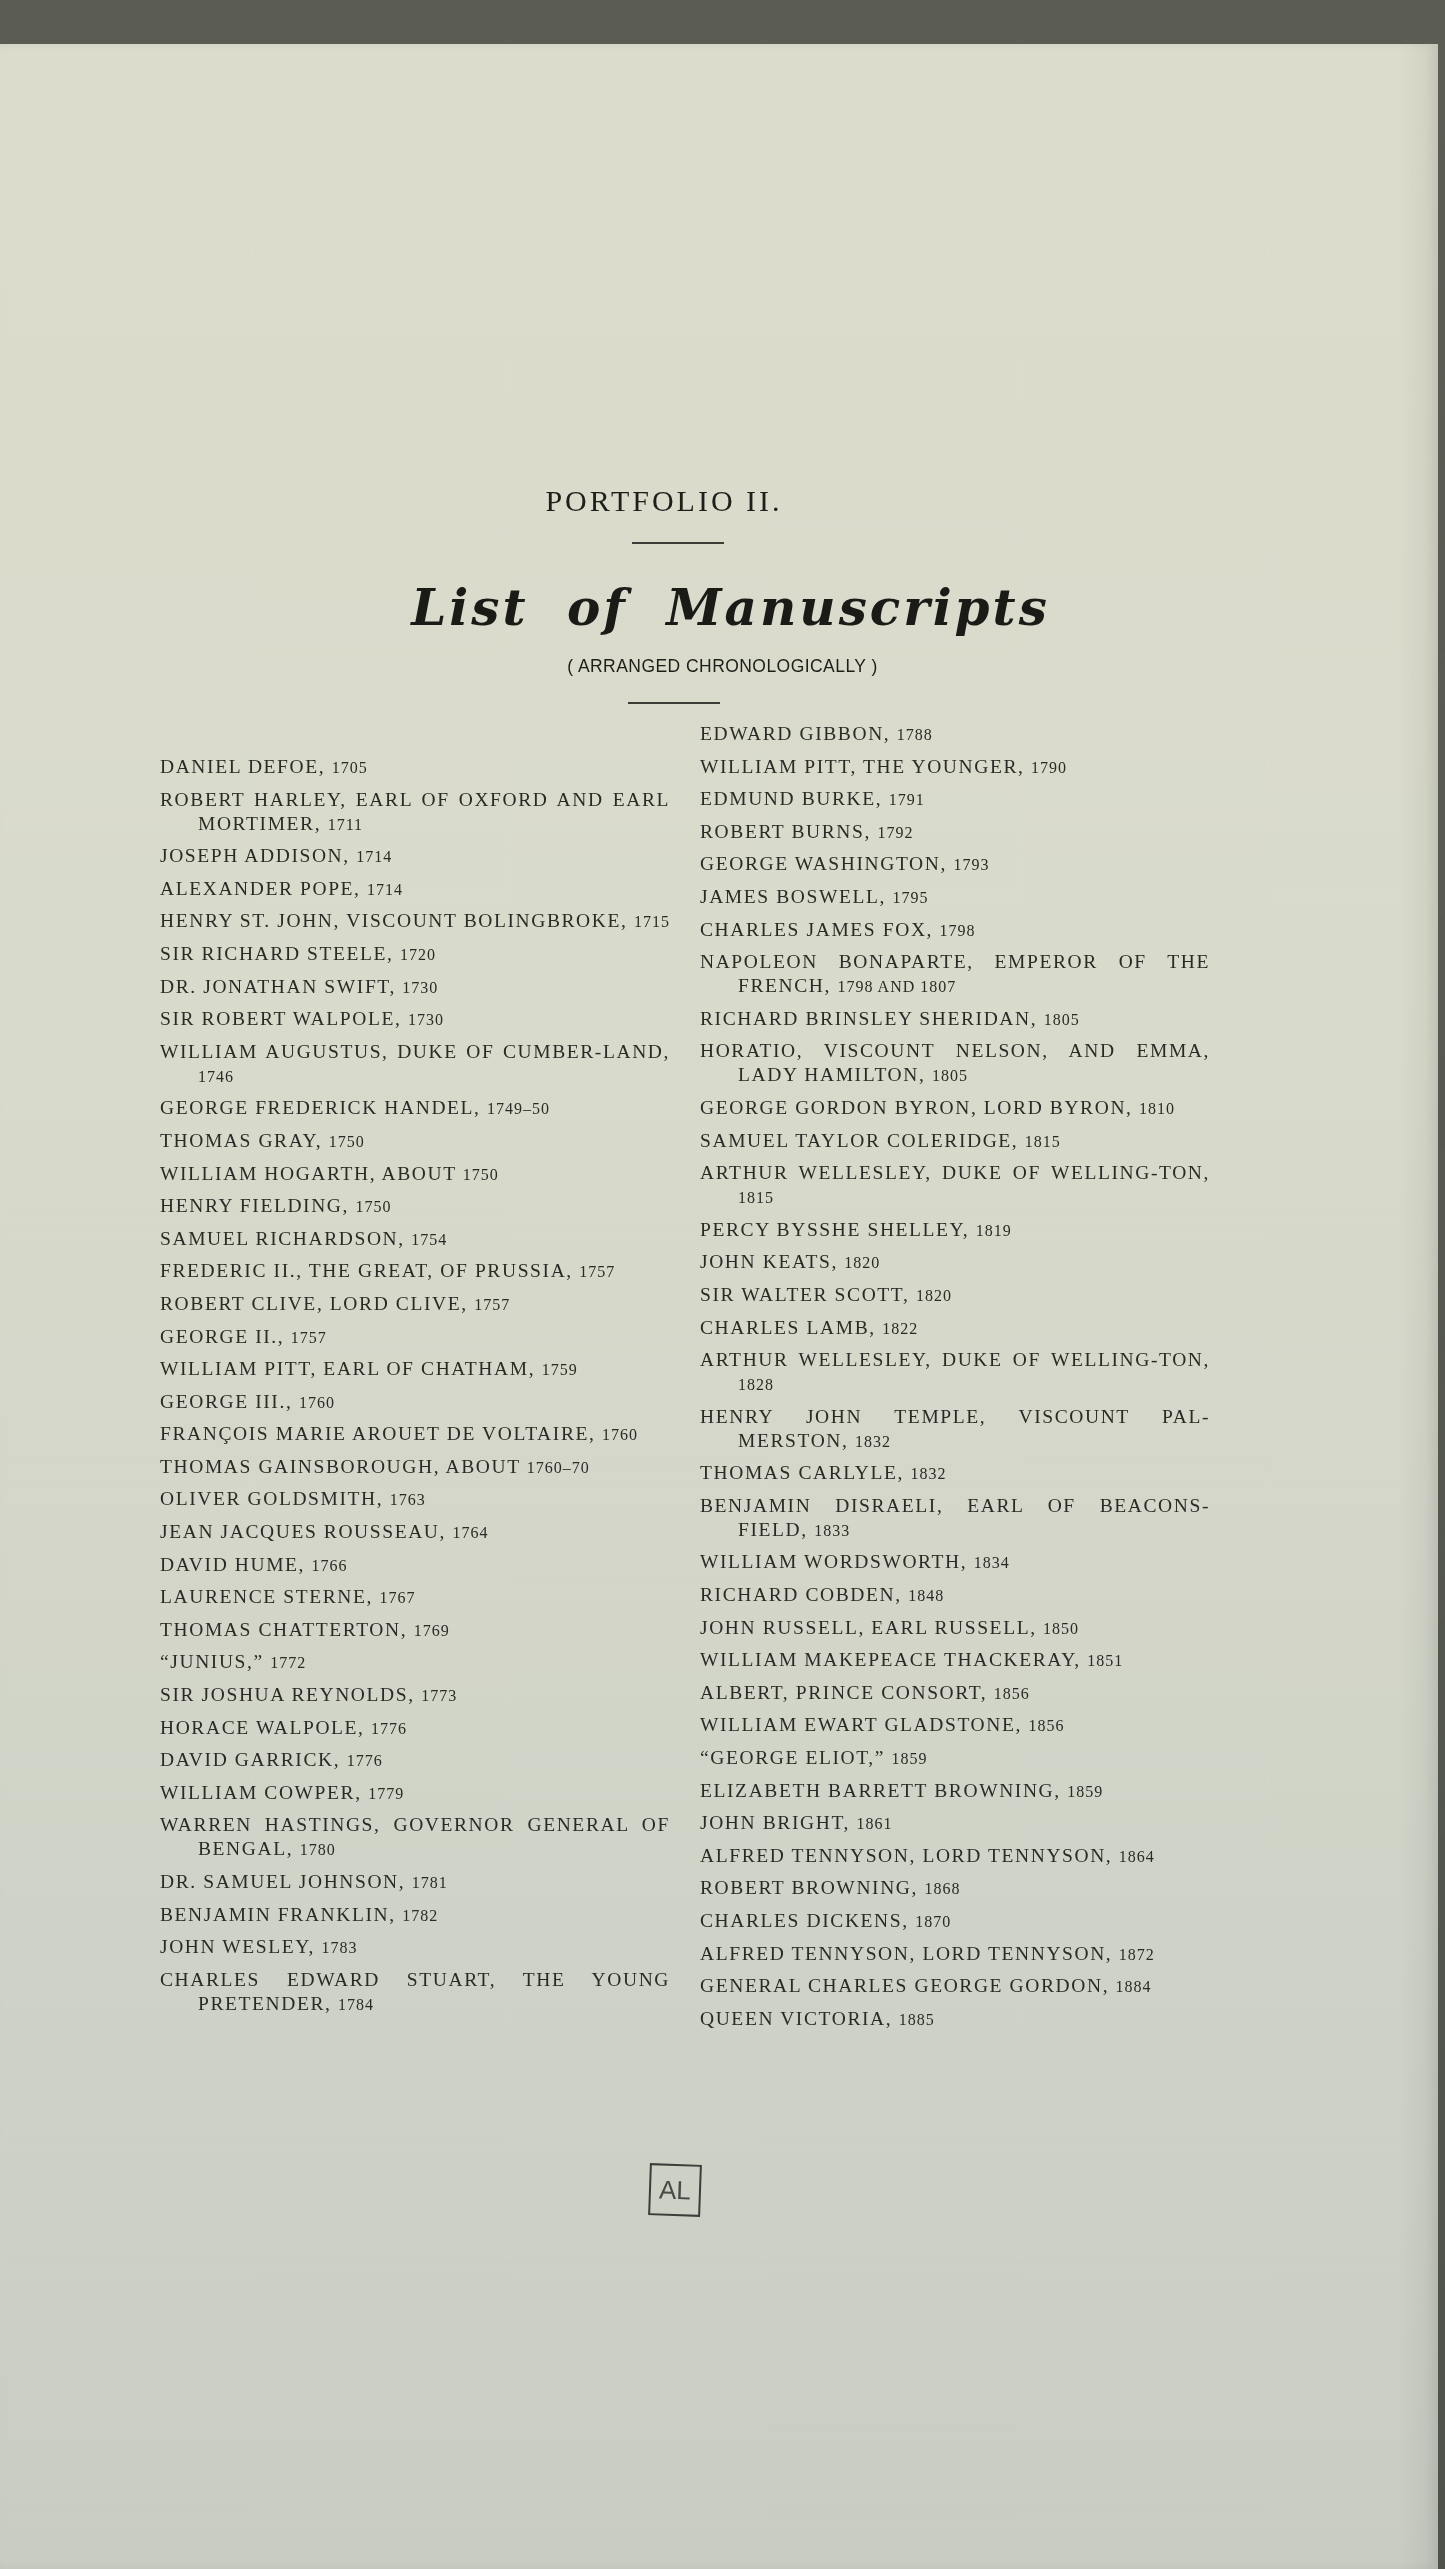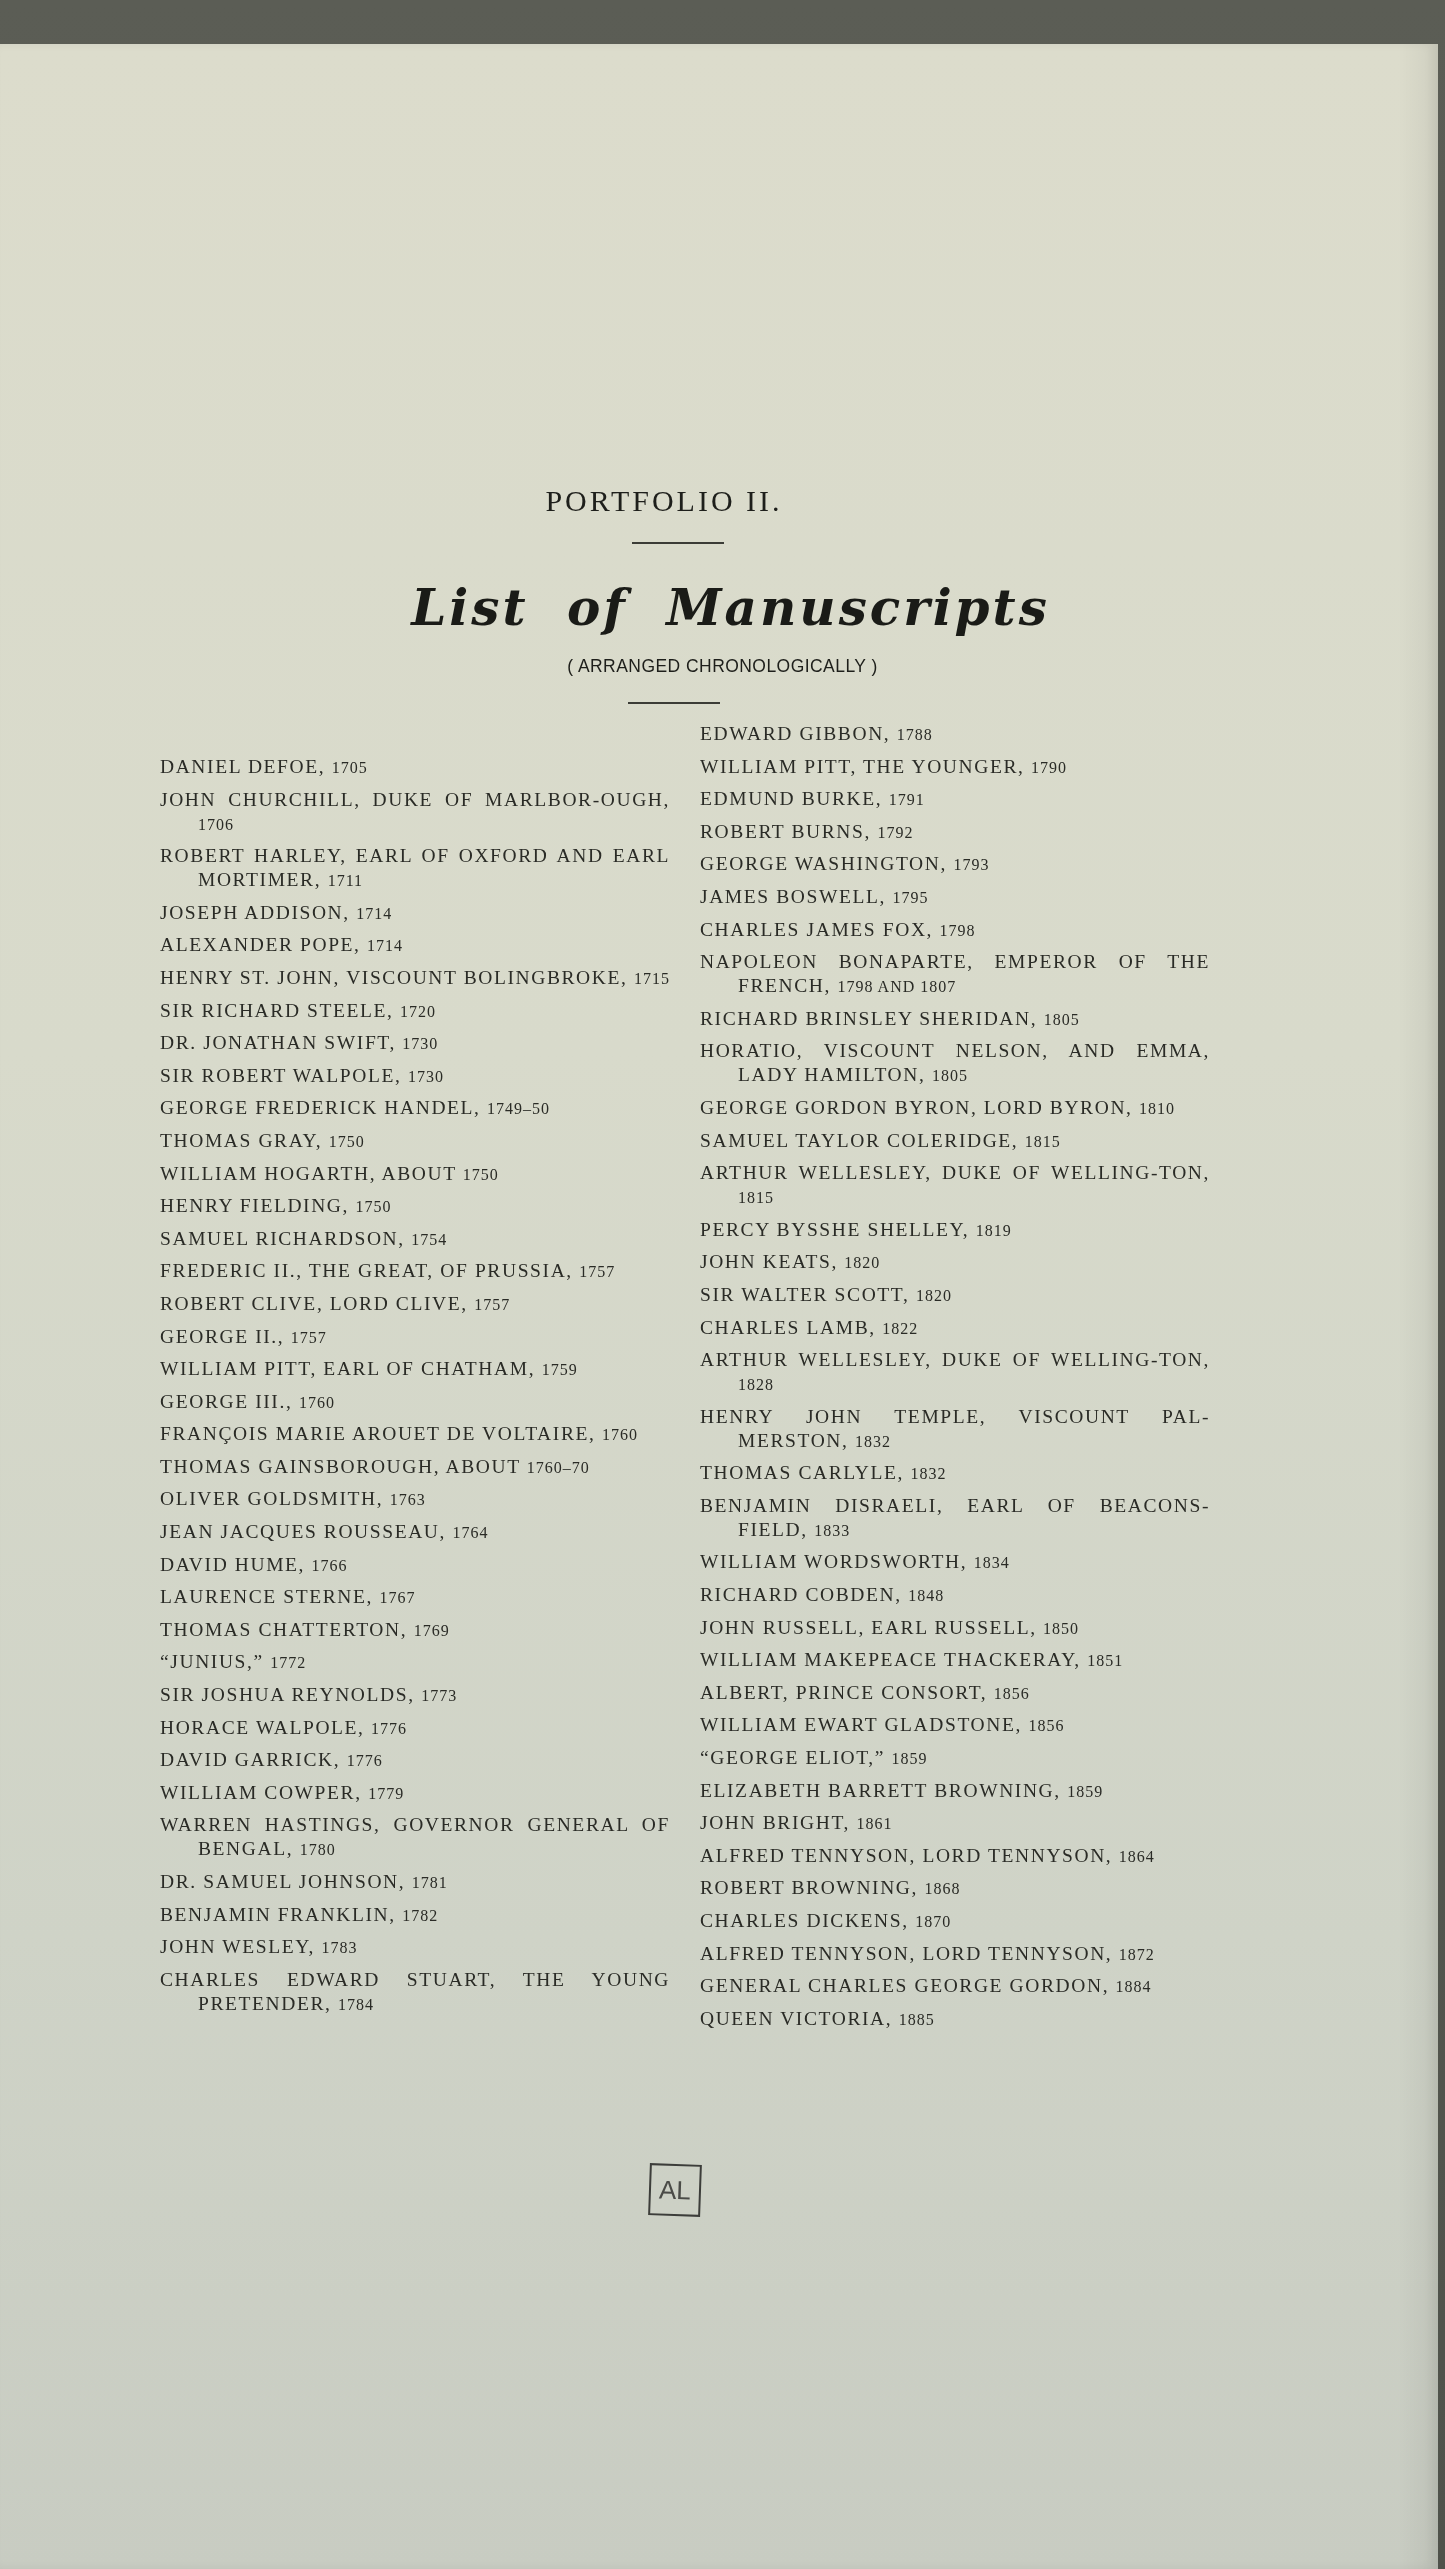--- a/index.html
+++ b/index.html
@@ -69,28 +69,28 @@
 <div class="page"></div>
 
 <div class="portfolio">PORTFOLIO II.</div>
 <div class="rule r1"></div>
 <div class="title">List of Manuscripts</div>
 <div class="subtitle">( ARRANGED  CHRONOLOGICALLY )</div>
 <div class="rule r2"></div>
 
 <div class="col left" id="col-left">
     <div class="entry"><span>DANIEL DEFOE,</span> <span class="year">1705</span></div>
-    <div class="entry"><span>JOHN CHURCHILL, DUKE OF MARLBOR-OUGH,</span> <span class="year">1706</span></div>
     <div class="entry"><span>ROBERT HARLEY, EARL OF OXFORD AND EARL MORTIMER,</span> <span class="year">1711</span></div>
     <div class="entry"><span>JOSEPH ADDISON,</span> <span class="year">1714</span></div>
     <div class="entry"><span>ALEXANDER POPE,</span> <span class="year">1714</span></div>
     <div class="entry"><span>HENRY ST. JOHN, VISCOUNT BOLINGBROKE,</span> <span class="year">1715</span></div>
     <div class="entry"><span>SIR RICHARD STEELE,</span> <span class="year">1720</span></div>
     <div class="entry"><span>DR. JONATHAN SWIFT,</span> <span class="year">1730</span></div>
     <div class="entry"><span>SIR ROBERT WALPOLE,</span> <span class="year">1730</span></div>
+    <div class="entry"><span>WILLIAM AUGUSTUS, DUKE OF CUMBER-LAND,</span> <span class="year">1746</span></div>
     <div class="entry"><span>GEORGE FREDERICK HANDEL,</span> <span class="year">1749–50</span></div>
     <div class="entry"><span>THOMAS GRAY,</span> <span class="year">1750</span></div>
     <div class="entry"><span>WILLIAM HOGARTH, ABOUT</span> <span class="year">1750</span></div>
     <div class="entry"><span>HENRY FIELDING,</span> <span class="year">1750</span></div>
     <div class="entry"><span>SAMUEL RICHARDSON,</span> <span class="year">1754</span></div>
     <div class="entry"><span>FREDERIC II., THE GREAT, OF PRUSSIA,</span> <span class="year">1757</span></div>
     <div class="entry"><span>ROBERT CLIVE, LORD CLIVE,</span> <span class="year">1757</span></div>
     <div class="entry"><span>GEORGE II.,</span> <span class="year">1757</span></div>
     <div class="entry"><span>WILLIAM PITT, EARL OF CHATHAM,</span> <span class="year">1759</span></div>
     <div class="entry"><span>GEORGE III.,</span> <span class="year">1760</span></div>

